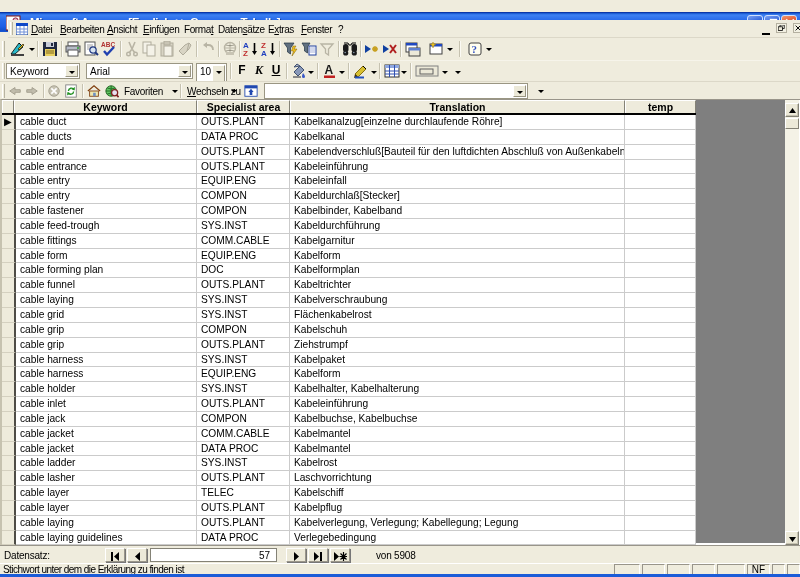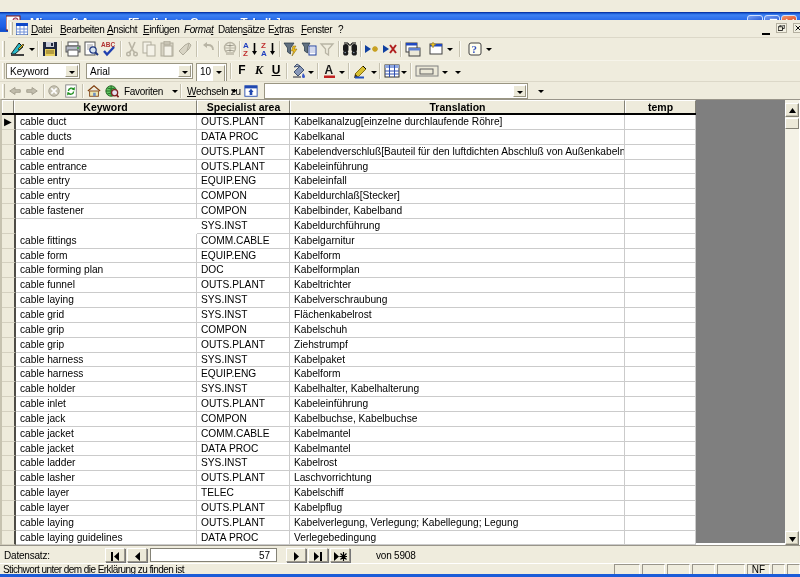--- a/index.html
+++ b/index.html
@@ -97,21 +97,21 @@
  <div class="grip" style="top:2px;height:13px;"></div>
  <svg class="abs" style="left:8px;top:3px" width="12" height="12" viewBox="0 0 12 12">
       <rect x="0" y="0" width="12" height="12" fill="#fff" stroke="#003399"></rect>
       <rect x="0" y="0" width="12" height="3" fill="#1048c8"></rect>
       <path d="M0 6 H12 M0 9 H12 M4 3 V12 M8 3 V12" stroke="#7090d8" stroke-width="1"></path>
     </svg>
  <span class="mitem" style="left:23px;"><u>D</u>atei</span>
  <span class="mitem" style="left:52px;"><u>B</u>earbeiten</span>
  <span class="mitem" style="left:99px;"><u>A</u>nsicht</span>
  <span class="mitem" style="left:135px;"><u>E</u>infügen</span>
- <span class="mitem" style="left:176px;font-style:italic;">Forma<u>t</u></span>
+ <span class="mitem" style="left:176px;">Forma<u>t</u></span>
  <span class="mitem" style="left:210px;">Daten<u>s</u>ätze</span>
  <span class="mitem" style="left:260px;">E<u>x</u>tras</span>
  <span class="mitem" style="left:293px;"><u>F</u>enster</span>
  <span class="mitem" style="left:330px;">?</span>
  <svg class="abs" style="left:753px;top:5px" width="12" height="10" viewBox="0 0 12 10">
       <rect x="1" y="8" width="8" height="2" fill="#000"></rect>
     </svg>
  <svg class="abs" style="left:768px;top:3px;border:1px solid #b4b0a0;background:#f2f0e2;padding:1px" width="11" height="10" viewBox="0 0 11 10">
       <rect x="3" y="0" width="7" height="6" fill="none" stroke="#000" stroke-width="1.3"></rect>
       <rect x="0" y="3" width="7" height="6" fill="#ece9d8" stroke="#000" stroke-width="1.3"></rect>
@@ -474,20 +474,21 @@
       </div>
 <div class="trow">
         <div class="sel"></div>
         <div class="c1">cable fastener</div>
         <div class="c2">COMPON</div>
         <div class="c3">Kabelbinder, Kabelband</div>
         <div class="c4"></div>
       </div>
 <div class="trow">
         <div class="sel"></div>
+        <div class="c1">cable feed-trough</div>
         <div class="c2">SYS.INST</div>
         <div class="c3">Kabeldurchführung</div>
         <div class="c4"></div>
       </div>
 <div class="trow">
         <div class="sel"></div>
         <div class="c1">cable fittings</div>
         <div class="c2">COMM.CABLE</div>
         <div class="c3">Kabelgarnitur</div>
         <div class="c4"></div>

